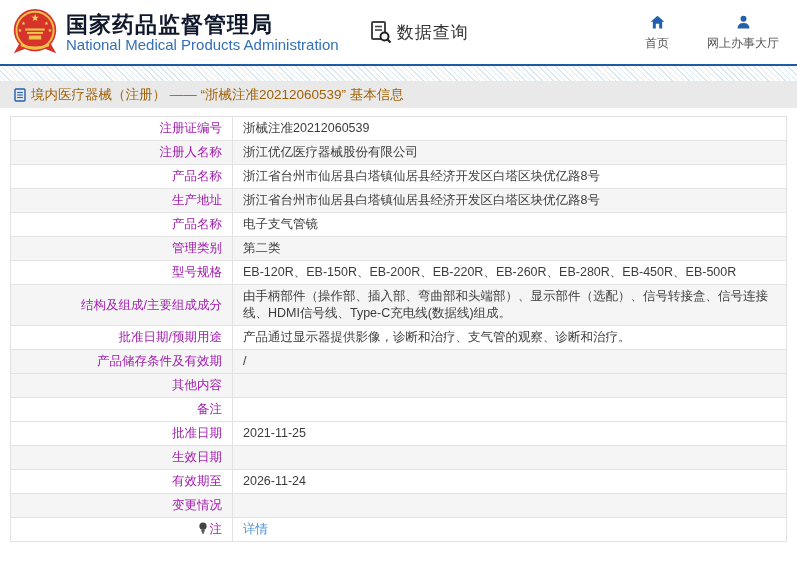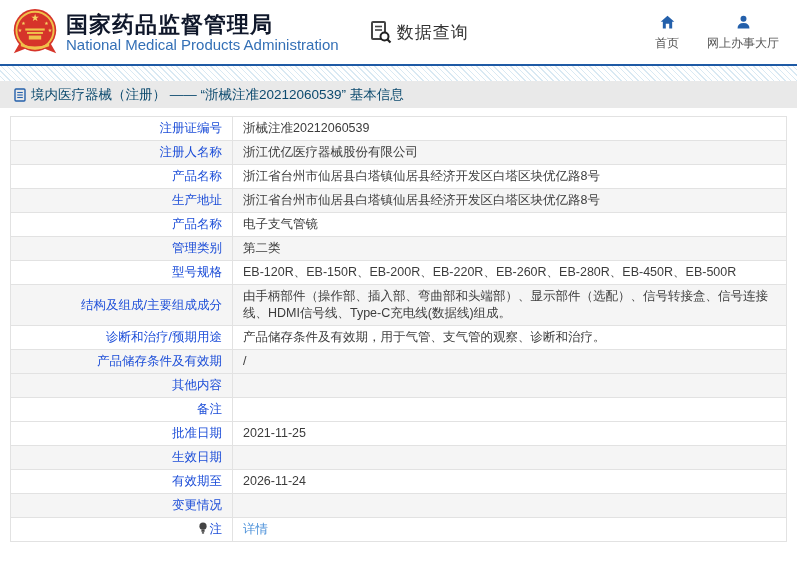--- a/index.html
+++ b/index.html
@@ -51,21 +51,21 @@
     font-weight: 500;
     color: #333;
     margin-left: 4px;
     letter-spacing: 1px;
   }
   .top-nav {
     position: absolute;
     right: 18px;
     top: 14px;
     display: flex;
-    gap: 28px;
+    gap: 38px;
   }
   .nav-item {
     display: flex;
     flex-direction: column;
     align-items: center;
     cursor: pointer;
   }
   .nav-item svg { width: 17px; height: 17px; }
   .nav-label {
     font-size: 12px;
@@ -84,21 +84,21 @@
     );
   }
 
   
   .breadcrumb {
     height: 27px;
     background: #e9e9e9;
     display: flex;
     align-items: center;
     padding-left: 14px;
-    color: #0c4a6e;
+    color: #a16207;
     font-size: 13.5px;
   }
   .breadcrumb svg { width: 12px; height: 14px; margin-right: 5px; flex: 0 0 auto; }
 
   
   .table-wrap { margin: 8px 10px 0 10px; }
   table.info {
     width: 100%;
     border-collapse: collapse;
     border: 1px solid #dcdcdc;
@@ -107,21 +107,21 @@
   table.info tr.alt { background: #f5f5f5; }
   table.info td {
     border: 1px solid #e2e2e2;
     padding: 3px 10px;
     line-height: 17px;
     vertical-align: middle;
   }
   td.label-cell {
     width: 222px;
     text-align: right;
-    color: #1d4ed8;
+    color: #a21caf;
     white-space: nowrap;
   }
   td.value-cell { color: #3c3c3c; padding-left: 12px; }
   td.value-cell a {
     color: #4a90d9;
     text-decoration: none;
   }
   .bulb { width: 10px; height: 13px; vertical-align: -2px; margin-right: 2px; }
 </style>
 </head>
@@ -236,23 +236,23 @@
     <td class="value-cell"><span>EB-120R、EB-150R、EB-200R、EB-220R、EB-260R、EB-280R、EB-450R、EB-500R</span></td>
   </tr>
         <tr class="alt">
     <td class="label-cell">
       <span>结构及组成/主要组成成分</span>
     </td>
     <td class="value-cell"><span>由手柄部件（操作部、插入部、弯曲部和头端部）、显示部件（选配）、信号转接盒、信号连接线、HDMI信号线、Type-C充电线(数据线)组成。</span></td>
   </tr>
         <tr>
     <td class="label-cell">
-      <span>诊断和治疗/预期用途</span>
-    </td>
-    <td class="value-cell"><span>产品储存条件及有效期，用于气管、支气管的观察、诊断和治疗。</span></td>
+      <span>批准日期/预期用途</span>
+    </td>
+    <td class="value-cell"><span>产品通过显示器提供影像，诊断和治疗、支气管的观察、诊断和治疗。</span></td>
   </tr>
         <tr class="alt">
     <td class="label-cell">
       <span>产品储存条件及有效期</span>
     </td>
     <td class="value-cell"><span>/</span></td>
   </tr>
         <tr class="alt">
     <td class="label-cell">
       <span>其他内容</span>

